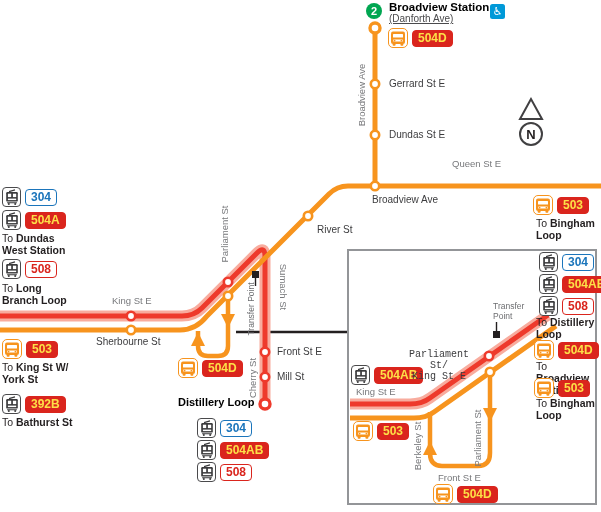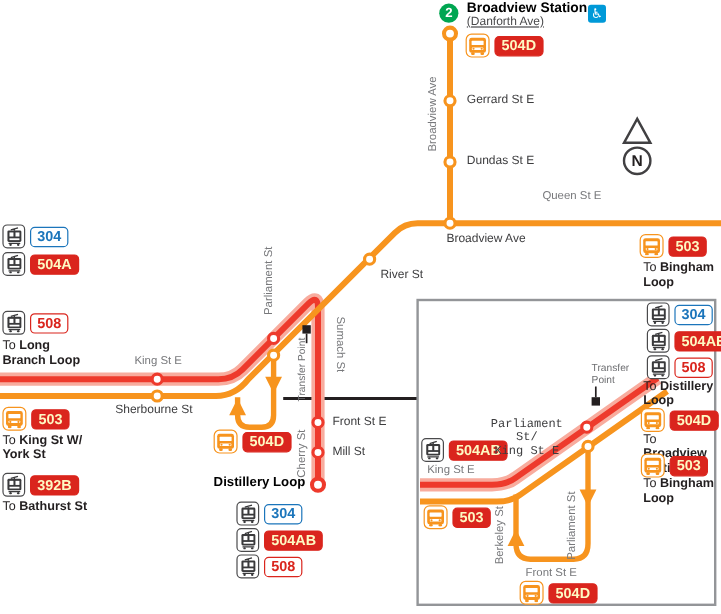--- a/index.html
+++ b/index.html
@@ -35,21 +35,21 @@
   .big{font-size:11px;font-weight:bold;color:#000;}
   .right{text-align:center;font-family:Liberation Mono, monospace;}
   
   .vwrap{position:absolute;width:0;height:0;overflow:visible;}
   .v{display:inline-block;white-space:nowrap;transform:translate(-50%,-50%) rotate(-90deg);}
   .v90{display:inline-block;white-space:nowrap;transform:translate(-50%,-50%) rotate(90deg);}
   
   .brow{position:absolute;display:flex;align-items:center;gap:4px;}
   .badge{display:inline-block;font-size:12px;font-weight:bold;line-height:15px;
          padding:0 5px;border-radius:4px;letter-spacing:0;}
-  .badge.fill{background:var(--badge_red);color:#fef9c3;border:1.5px solid var(--badge_red);}
+  .badge.fill{background:var(--badge_red);color:#fde047;border:1.5px solid var(--badge_red);}
   .badge.oblue{background:#fff;color:var(--badge_blue);border:1.5px solid var(--badge_blue);}
   .badge.ored{background:#fff;color:var(--badge_red);border:1.5px solid var(--badge_red);}
   .tram{width:19px;height:20px;box-sizing:border-box;border:1.4px solid #4A4A4C;border-radius:4px;
         background:#fff;display:flex;align-items:center;justify-content:center;flex:none;}
   .busic{width:20px;height:20px;box-sizing:border-box;border:1.5px solid var(--orange);border-radius:5px;
         background:#fff;display:flex;align-items:center;justify-content:center;flex:none;}
   .bullet{position:absolute;width:16px;height:16px;border-radius:50%;background:var(--subway_green);
         color:#fff;font-size:11px;font-weight:bold;display:flex;align-items:center;justify-content:center;}
   .access{position:absolute;width:15px;height:15px;background:var(--access_blue);border-radius:2.5px;
         color:#fff;font-size:11px;line-height:15px;text-align:center;
@@ -158,20 +158,24 @@
           <rect x="1.2" y="3" width="11.6" height="9.6" rx="1.2" fill="#3A3A3C"></rect>
           <rect x="2.9" y="4.7" width="3.3" height="3.4" fill="#fff"></rect>
           <rect x="7.9" y="4.7" width="3.3" height="3.4" fill="#fff"></rect>
           <rect x="2.9" y="9.6" width="8.3" height="1.5" fill="#fff"></rect>
           <rect x="2" y="13.2" width="10" height="1.1" rx="0.5" fill="#3A3A3C"></rect>
           <circle cx="3.8" cy="15" r="1" fill="#3A3A3C"></circle>
           <circle cx="10.2" cy="15" r="1" fill="#3A3A3C"></circle>
         </svg>
       </span>
     <span class="badge fill">504A</span>
+  </div>
+  <div class="dest" style="left:2px;top:232px">
+    <span>To</span> <b>Dundas
+West Station</b>
   </div>
 
   <div class="brow" style="left:2px;top:259px">
     <span class="tram">
         <svg width="14" height="16" viewBox="0 0 14 16">
           <path d="M4,2.6 L10,0.9 M7,1.6 L7,3.2" stroke="#3A3A3C" stroke-width="1.1" fill="none"></path>
           <rect x="1.2" y="3" width="11.6" height="9.6" rx="1.2" fill="#3A3A3C"></rect>
           <rect x="2.9" y="4.7" width="3.3" height="3.4" fill="#fff"></rect>
           <rect x="7.9" y="4.7" width="3.3" height="3.4" fill="#fff"></rect>
           <rect x="2.9" y="9.6" width="8.3" height="1.5" fill="#fff"></rect>

